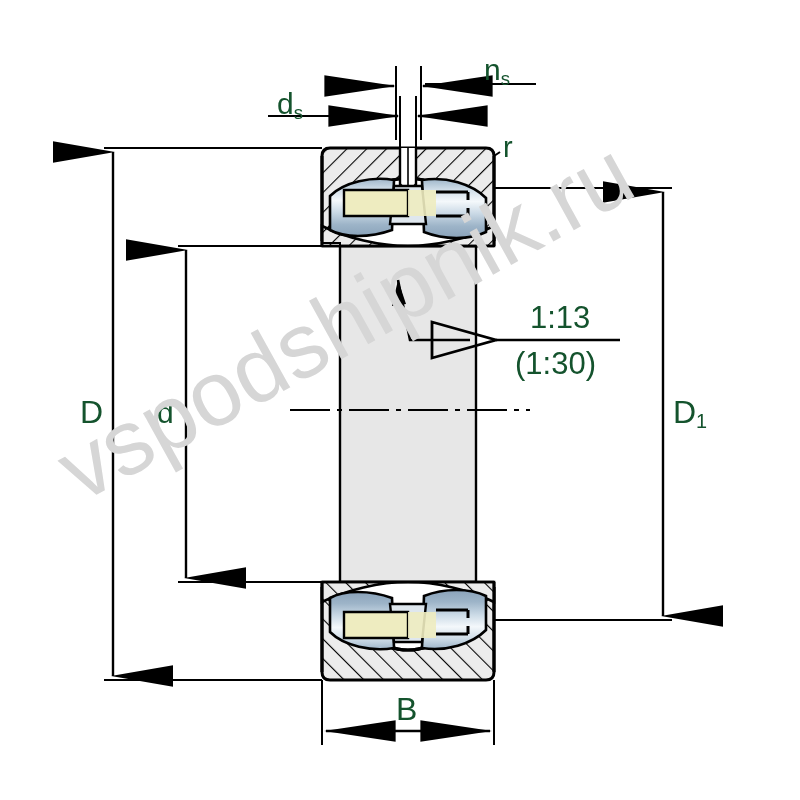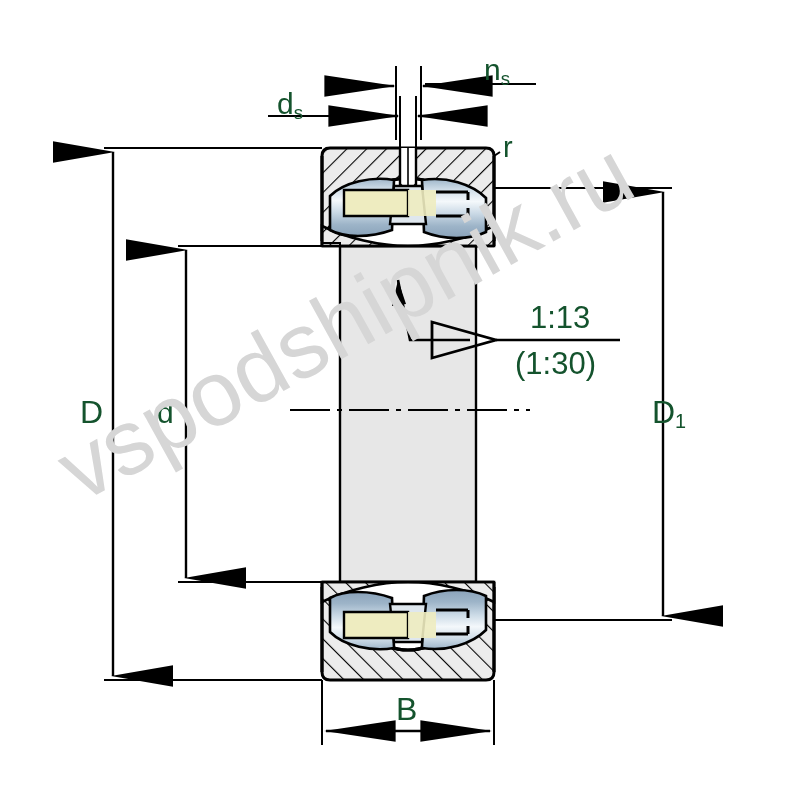--- a/index.html
+++ b/index.html
@@ -237,21 +237,21 @@
     <g>
       <path d="M494,156 L500,152" fill="none" stroke="#000" stroke-width="2"></path>
     </g>
 
   </svg>
 
   <div class="lbl" style="left:80px;top:396px;font-size:32px;">D</div>
 
   <div class="lbl" style="left:157px;top:398px;font-size:30px;">d</div>
 
-  <div class="lbl" style="left:652px;top:396px;font-size:32px;">
+  <div class="lbl" style="left:673px;top:396px;font-size:32px;">
     <span>D</span><sub>1</sub>
   </div>
 
   <div class="lbl" style="left:396px;top:693px;font-size:32px;">B</div>
 
   <div class="lbl" style="left:503px;top:133px;font-size:29px;">r</div>
 
   <div class="lbl" style="left:277px;top:89px;font-size:30px;">
     <span>d</span><sub>s</sub>
   </div>

